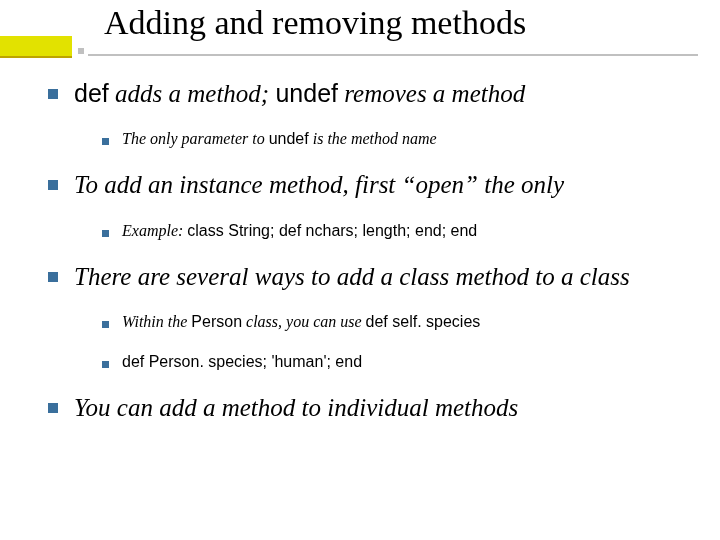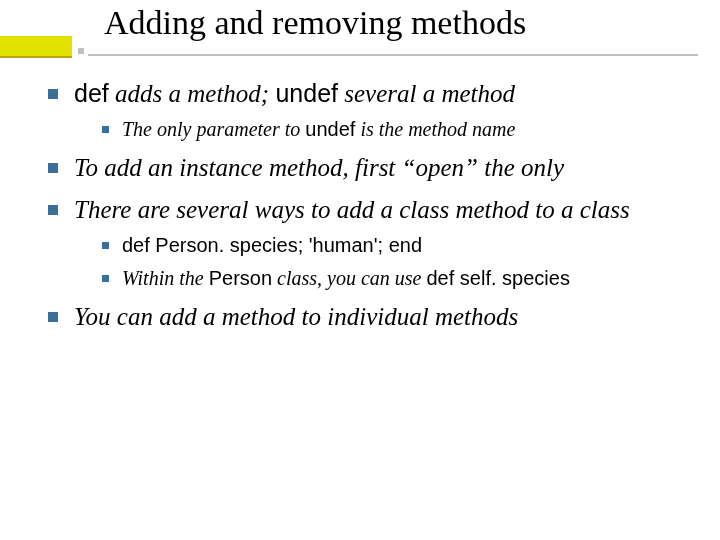--- a/index.html
+++ b/index.html
@@ -79,22 +79,22 @@
     background: #3a6f9c;
   }
   ul.level2 {
     list-style: none;
     margin: 6px 0 2px 0;
     padding: 0 0 0 28px;
   }
   ul.level2 > li {
     position: relative;
     padding-left: 20px;
-    font-size: 20px;
-    margin: 8px 0;
+    font-size: 16px;
+    margin: 20px 0;
     line-height: 1.25;
   }
   ul.level2 > li::before {
     content: "";
     position: absolute;
     left: 0;
     top: 9px;
     width: 7px;
     height: 7px;
     background: #3a6f9c;
@@ -112,40 +112,45 @@
   <div class="title-row">
     <div class="accent-band"></div>
     <div class="accent-dot"></div>
     <div class="rule"></div>
     <h1 class="title" data-bind="title">Adding and removing methods</h1>
   </div>
 
   <ul class="level1">
 
     <li>
-      <span class="run mono" data-bind="bullets.0.runs.0.text">def</span><span class="run t-serif" data-bind="bullets.0.runs.1.text"> adds a method; </span><span class="run mono" data-bind="bullets.0.runs.2.text">undef</span><span class="run t-serif" data-bind="bullets.0.runs.3.text"> several a method</span>
+      <span class="run mono" data-bind="bullets.0.runs.0.text">def</span><span class="run t-serif" data-bind="bullets.0.runs.1.text"> adds a method; </span><span class="run mono" data-bind="bullets.0.runs.2.text">undef</span><span class="run t-serif" data-bind="bullets.0.runs.3.text"> removes a method</span>
       <ul class="level2">
         <li>
           <span class="run t-serif" data-bind="bullets.0.children.0.runs.0.text">The only parameter to </span><span class="run mono" data-bind="bullets.0.children.0.runs.1.text">undef</span><span class="run t-serif" data-bind="bullets.0.children.0.runs.2.text"> is the method name</span>
         </li>
       </ul>
     </li>
 
     <li>
       <span class="run t-serif" data-bind="bullets.1.runs.0.text">To add an instance method, first “open” the only</span>
+      <ul class="level2">
+        <li>
+          <span class="run t-serif" data-bind="bullets.1.children.0.runs.0.text">Example: </span><span class="run mono" data-bind="bullets.1.children.0.runs.1.text">class String; def nchars; length; end; end</span>
+        </li>
+      </ul>
     </li>
 
     <li>
       <span class="run t-serif" data-bind="bullets.2.runs.0.text">There are several ways to add a class method to a class</span>
       <ul class="level2">
         <li>
-          <span class="run mono" data-bind="bullets.2.children.0.runs.0.text">def Person. species; 'human'; end</span>
+          <span class="run t-serif" data-bind="bullets.2.children.1.runs.0.text">Within the </span><span class="run mono" data-bind="bullets.2.children.1.runs.1.text">Person</span><span class="run t-serif" data-bind="bullets.2.children.1.runs.2.text"> class, you can use </span><span class="run mono" data-bind="bullets.2.children.1.runs.3.text">def self. species</span>
         </li>
         <li>
-          <span class="run t-serif" data-bind="bullets.2.children.1.runs.0.text">Within the </span><span class="run mono" data-bind="bullets.2.children.1.runs.1.text">Person</span><span class="run t-serif" data-bind="bullets.2.children.1.runs.2.text"> class, you can use </span><span class="run mono" data-bind="bullets.2.children.1.runs.3.text">def self. species</span>
+          <span class="run mono" data-bind="bullets.2.children.0.runs.0.text">def Person. species; 'human'; end</span>
         </li>
       </ul>
     </li>
 
     <li>
       <span class="run t-serif" data-bind="bullets.3.runs.0.text">You can add a method to individual methods</span>
     </li>
 
   </ul>
 </div>

